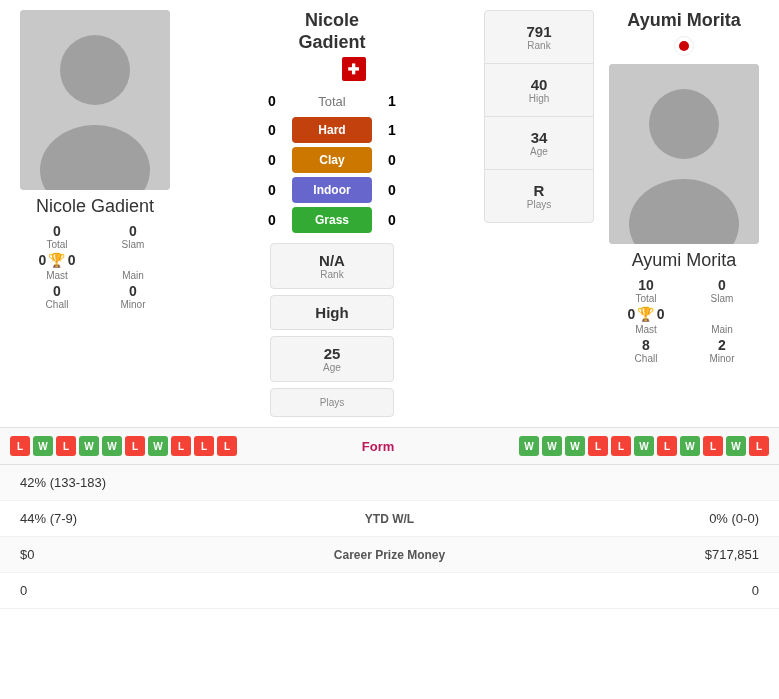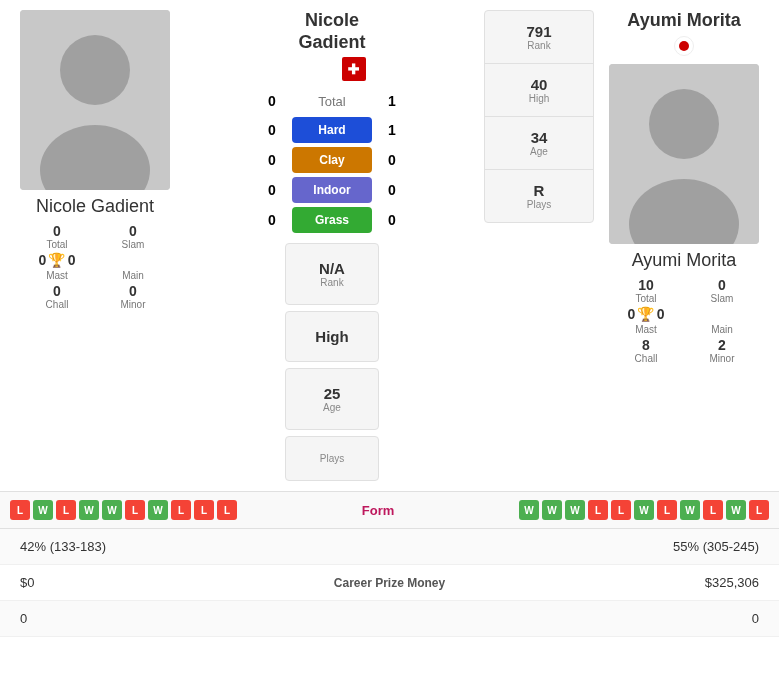--- a/index.html
+++ b/index.html
@@ -134,21 +134,21 @@
       height: 26px;
       border-radius: 4px;
       display: flex;
       align-items: center;
       justify-content: center;
       color: white;
       font-size: 12px;
       font-weight: bold;
     }
     
-    .surface-hard { background: #1d4ed8; }
+    .surface-hard { background: #c2410c; }
     .surface-clay { background: #cc7700; }
     .surface-indoor { background: #6666cc; }
     .surface-grass { background: #33aa33; }
     
     
     .total-row {
       display: flex;
       align-items: center;
       justify-content: center;
       gap: 10px;
@@ -167,22 +167,22 @@
       color: #777;
       width: 80px;
       text-align: center;
     }
     
     
     .center-info-box {
       background: #f5f5f5;
       border: 1px solid #e0e0e0;
       border-radius: 4px;
-      width: 94px;
-      padding: 16px;
+      width: 124px;
+      padding: 8px;
       text-align: center;
       margin-top: 6px;
     }
     
     .info-box-value {
       font-size: 15px;
       font-weight: bold;
       color: #333;
     }
     
@@ -563,26 +563,30 @@
       <div class="form-badge badge-w">W</div>
       <div class="form-badge badge-l">L</div>
       <div class="form-badge badge-w">W</div>
       <div class="form-badge badge-l">L</div>
     </div>
   </div>
 
   <div class="stats-rows">
     <div class="stats-row">
       <span class="stats-left-val">42% (133-183)</span>
-      <span class="stats-right-val">55% (305-245)</span>
+    </div>
+    <div class="stats-row">
+      <span class="stats-left-val">44% (7-9)</span>
+      <span class="stats-center-label">YTD W/L</span>
+      <span class="stats-right-val">0% (0-0)</span>
     </div>
     <div class="stats-row">
       <span class="stats-left-val">$0</span>
       <span class="stats-center-label">Career Prize Money</span>
-      <span class="stats-right-val">$325,306</span>
+      <span class="stats-right-val">$717,851</span>
     </div>
     <div class="stats-row">
       <span class="stats-left-val">0</span>
       <span class="stats-right-val">0</span>
     </div>
   </div>
 
 </div>
 
 </body></html>

